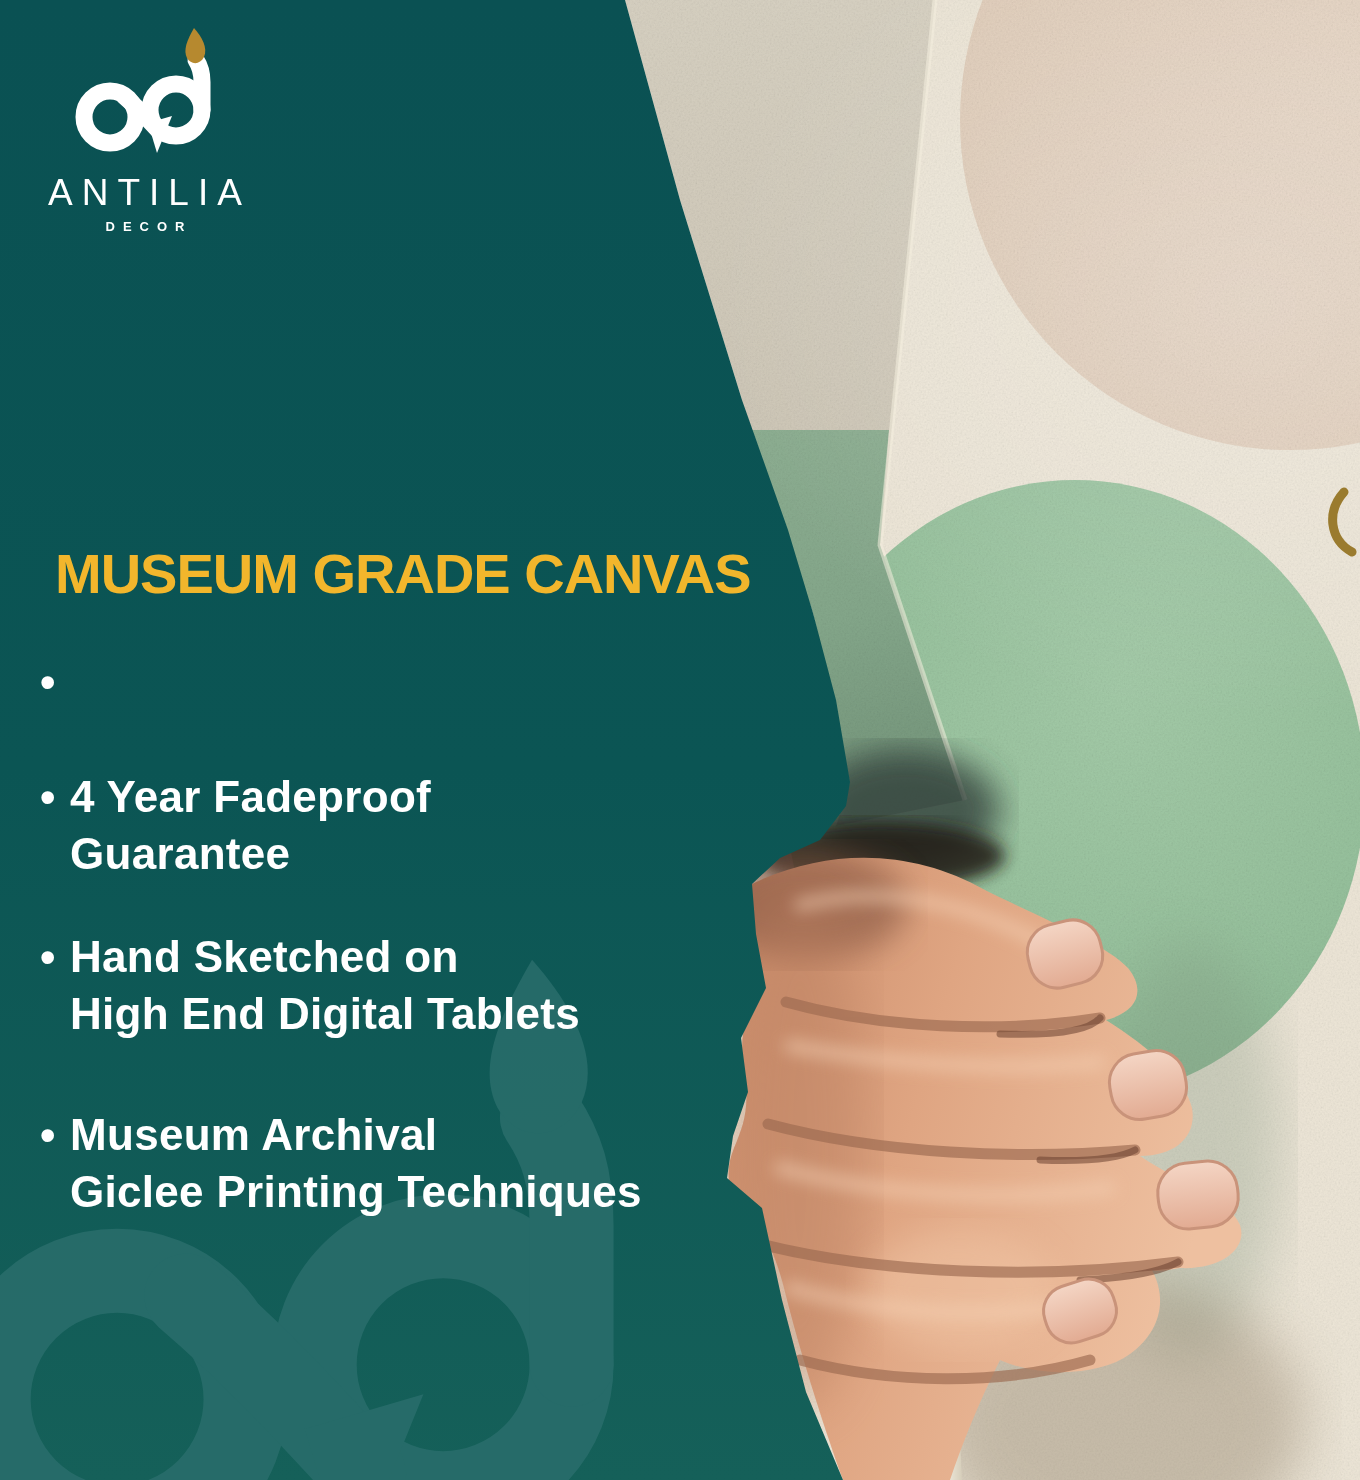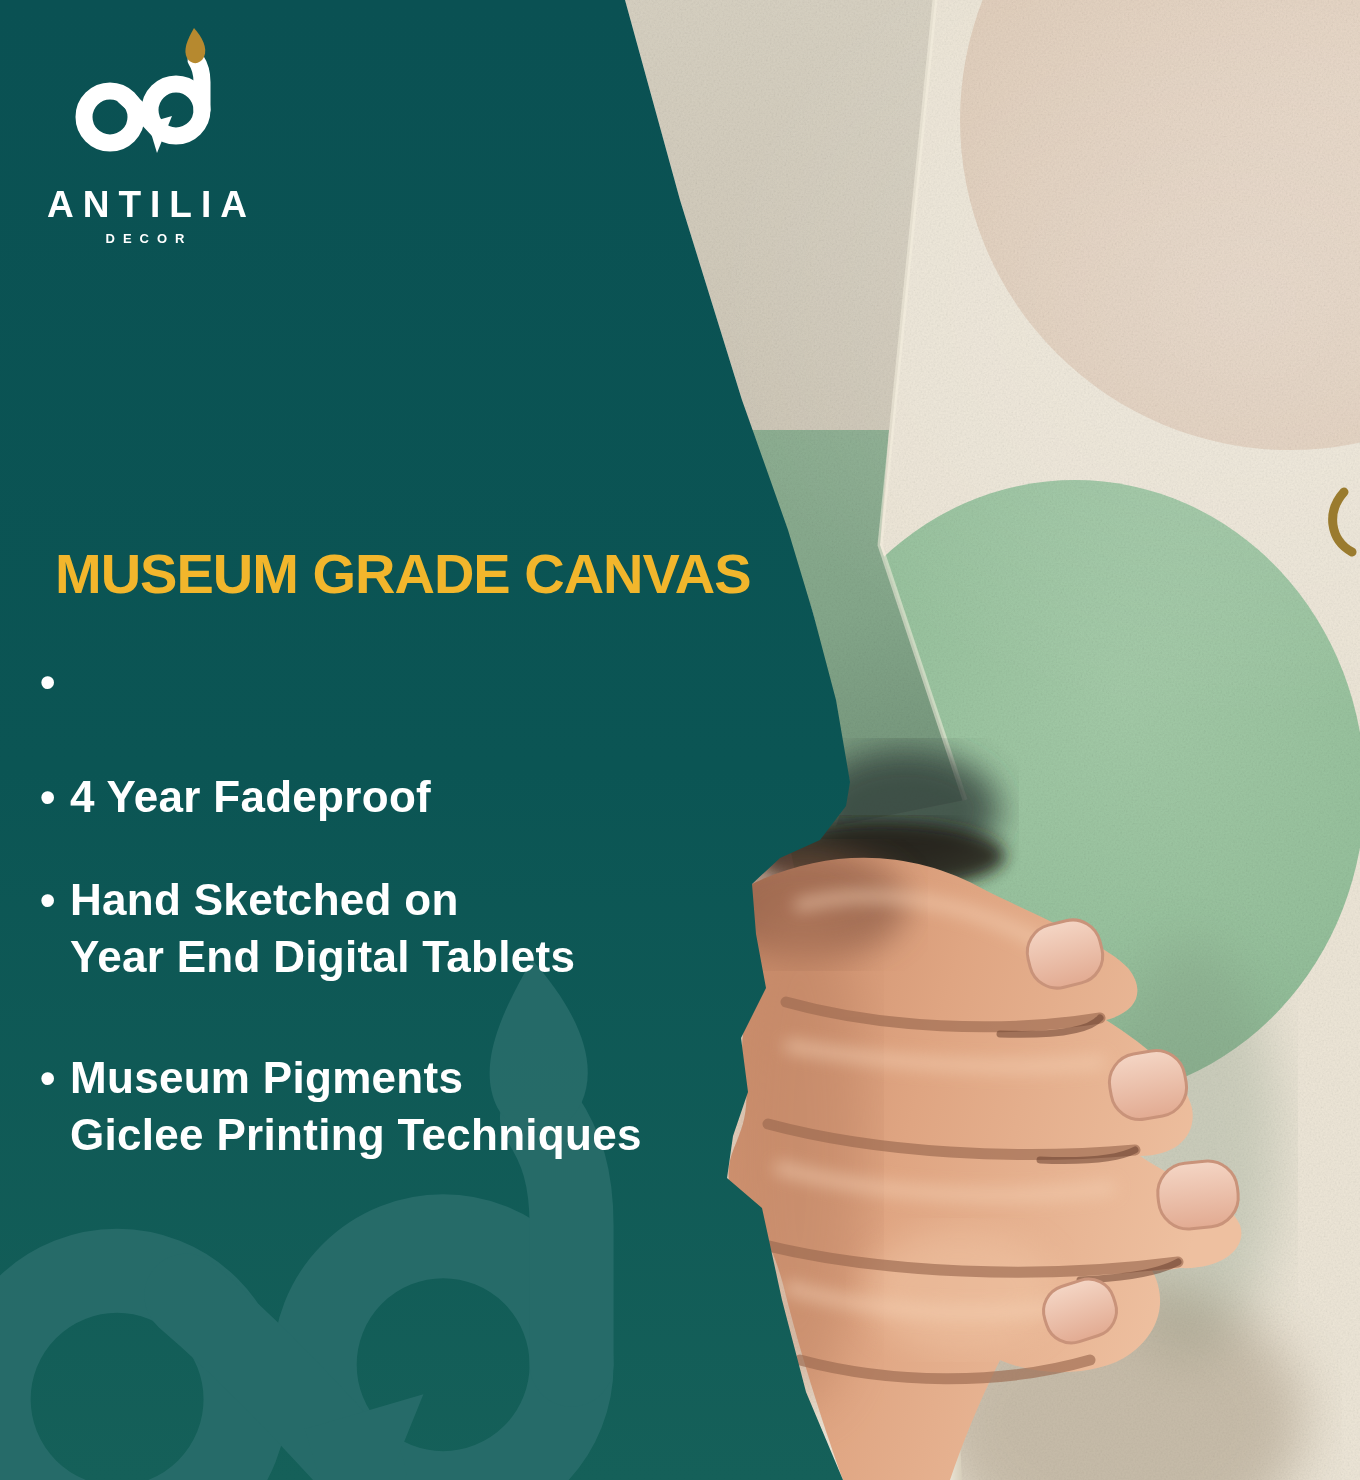--- a/index.html
+++ b/index.html
@@ -6,21 +6,21 @@
   .poster{
     position:relative;width:1360px;height:1480px;overflow:hidden;
     background:linear-gradient(180deg,#0a5153 0%,#0b5554 52%,#156059 100%);
     font-family:"Liberation Sans","DejaVu Sans",sans-serif;
   }
   
   .watermark{position:absolute;left:-130px;top:930px;width:840px;height:741px;opacity:.85;}
   
   .brand{position:absolute;left:38px;top:22px;width:214px;text-align:center;color:#fff;}
   .brand .mono{display:block;margin:0 auto;}
-  .brand-name{font-size:37px;font-weight:700;letter-spacing:9px;margin-top:12px;white-space:nowrap;text-indent:9px;}
+  .brand-name{font-size:37px;font-weight:400;letter-spacing:9px;margin-top:0;white-space:nowrap;text-indent:9px;}
   .brand-sub{font-size:13px;font-weight:700;letter-spacing:8px;margin-top:5px;white-space:nowrap;text-indent:8px;}
   
   .content{position:absolute;left:40px;top:526px;width:710px;}
   .headline{color:#f2b62c;font-size:56px;font-weight:800;letter-spacing:-1px;line-height:66px;white-space:nowrap;margin:15px;}
   .features{margin-top:46px;color:#ffffff;}
   .feature{display:flex;font-size:44px;font-weight:600;line-height:57px;letter-spacing:.3px;}
   .feature .dot{width:30px;flex:0 0 30px;}
   .f1{margin-bottom:58px}.f2{margin-bottom:46px}.f3{margin-bottom:64px}
   .f-line:empty{display:none}
   
@@ -188,35 +188,36 @@
     <div class="features">
 
       <div class="feature f1">
         <span class="dot">•</span>
       </div>
 
       <div class="feature f2">
         <span class="dot">•</span>
         <span class="lines">
           <span class="f-line" style="display:block">4 Year Fadeproof</span>
+          <span class="f-line" style="display:block">Guarantee</span>
         </span>
       </div>
 
       <div class="feature f3">
         <span class="dot">•</span>
         <span class="lines">
           <span class="f-line" style="display:block">Hand Sketched on</span>
-          <span class="f-line" style="display:block">Year End Digital Tablets</span>
+          <span class="f-line" style="display:block">High End Digital Tablets</span>
         </span>
       </div>
 
       <div class="feature f4">
         <span class="dot">•</span>
         <span class="lines">
-          <span class="f-line" style="display:block">Museum Pigments</span>
+          <span class="f-line" style="display:block">Museum Archival</span>
           <span class="f-line" style="display:block">Giclee Printing Techniques</span>
         </span>
       </div>
 
     </div>
   </div>
 
 </div>
 
 </body></html>

